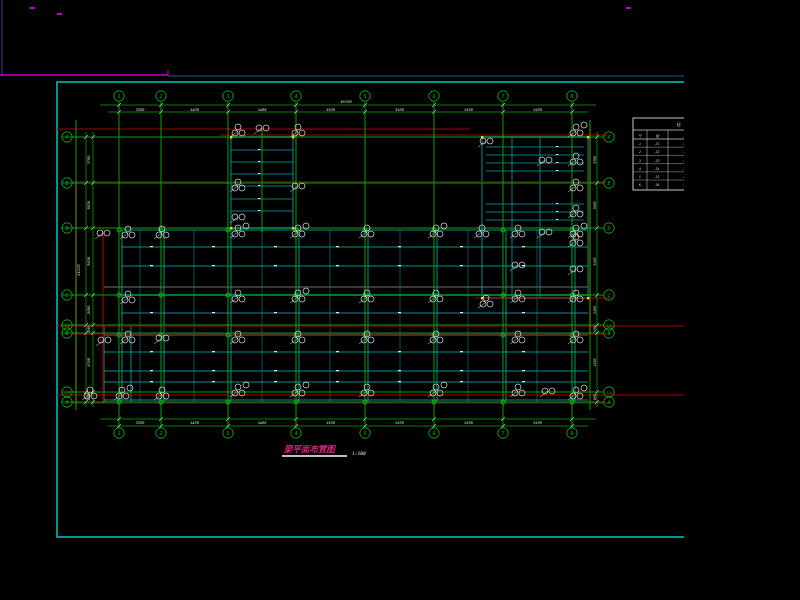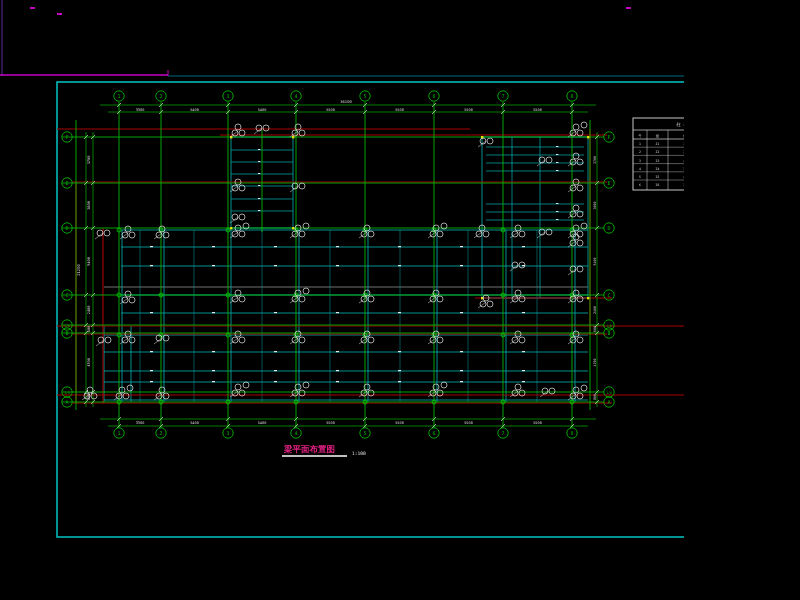--- a/index.html
+++ b/index.html
@@ -1,17 +1,17 @@
 <!DOCTYPE html>
 <html><head>
 <meta charset="utf-8">
 <style>
   html,body{margin:0;padding:0;background:#000;}
   #stage{position:relative;width:684px;height:600px;background:#000;overflow:hidden;
-         font-family:"DejaVu Sans",sans-serif;}
+         font-family:"DejaVu Sans",sans-serif;font-style:italic;}
   svg{display:block;}
   text{font-family:"DejaVu Sans Mono","DejaVu Sans",monospace;}
 </style>
 </head>
 <body>
 
 <div id="stage">
   <svg id="cad" width="800" height="600" viewBox="0 0 800 600">
       <g>
         <line x1="2" y1="0" x2="2" y2="76" stroke="#5a2aa0" stroke-width="1"></line>

